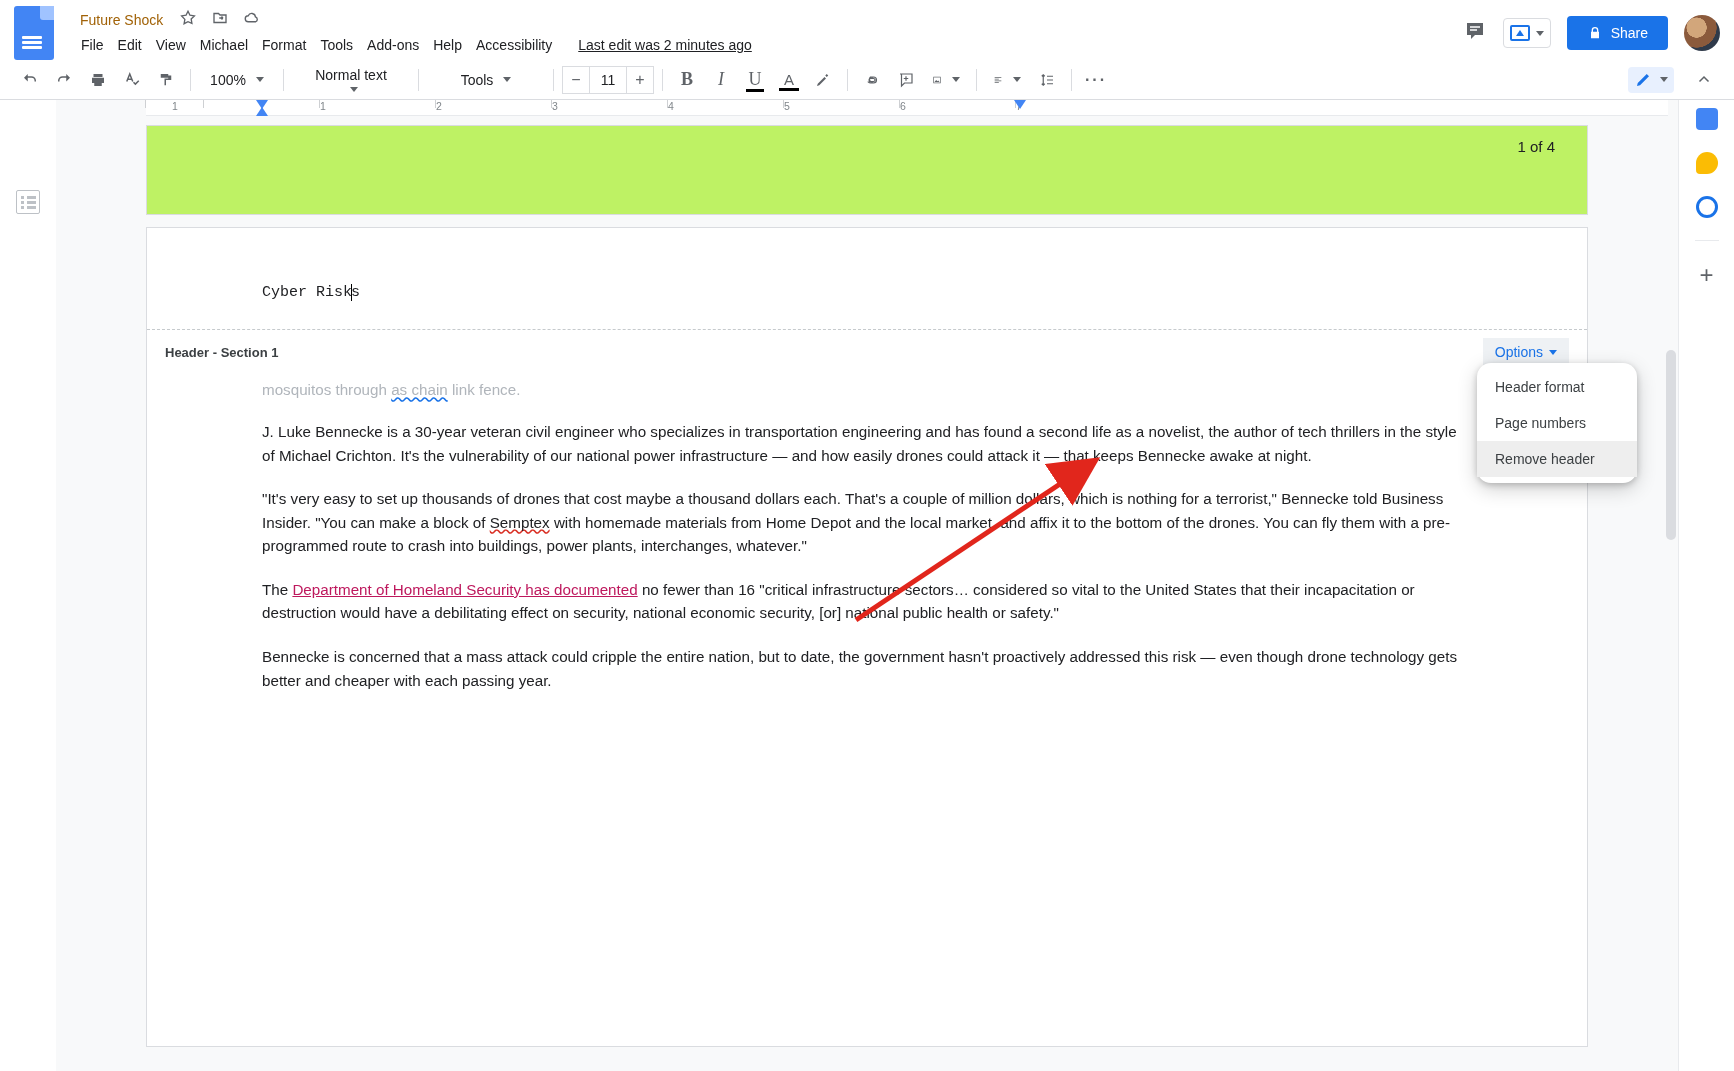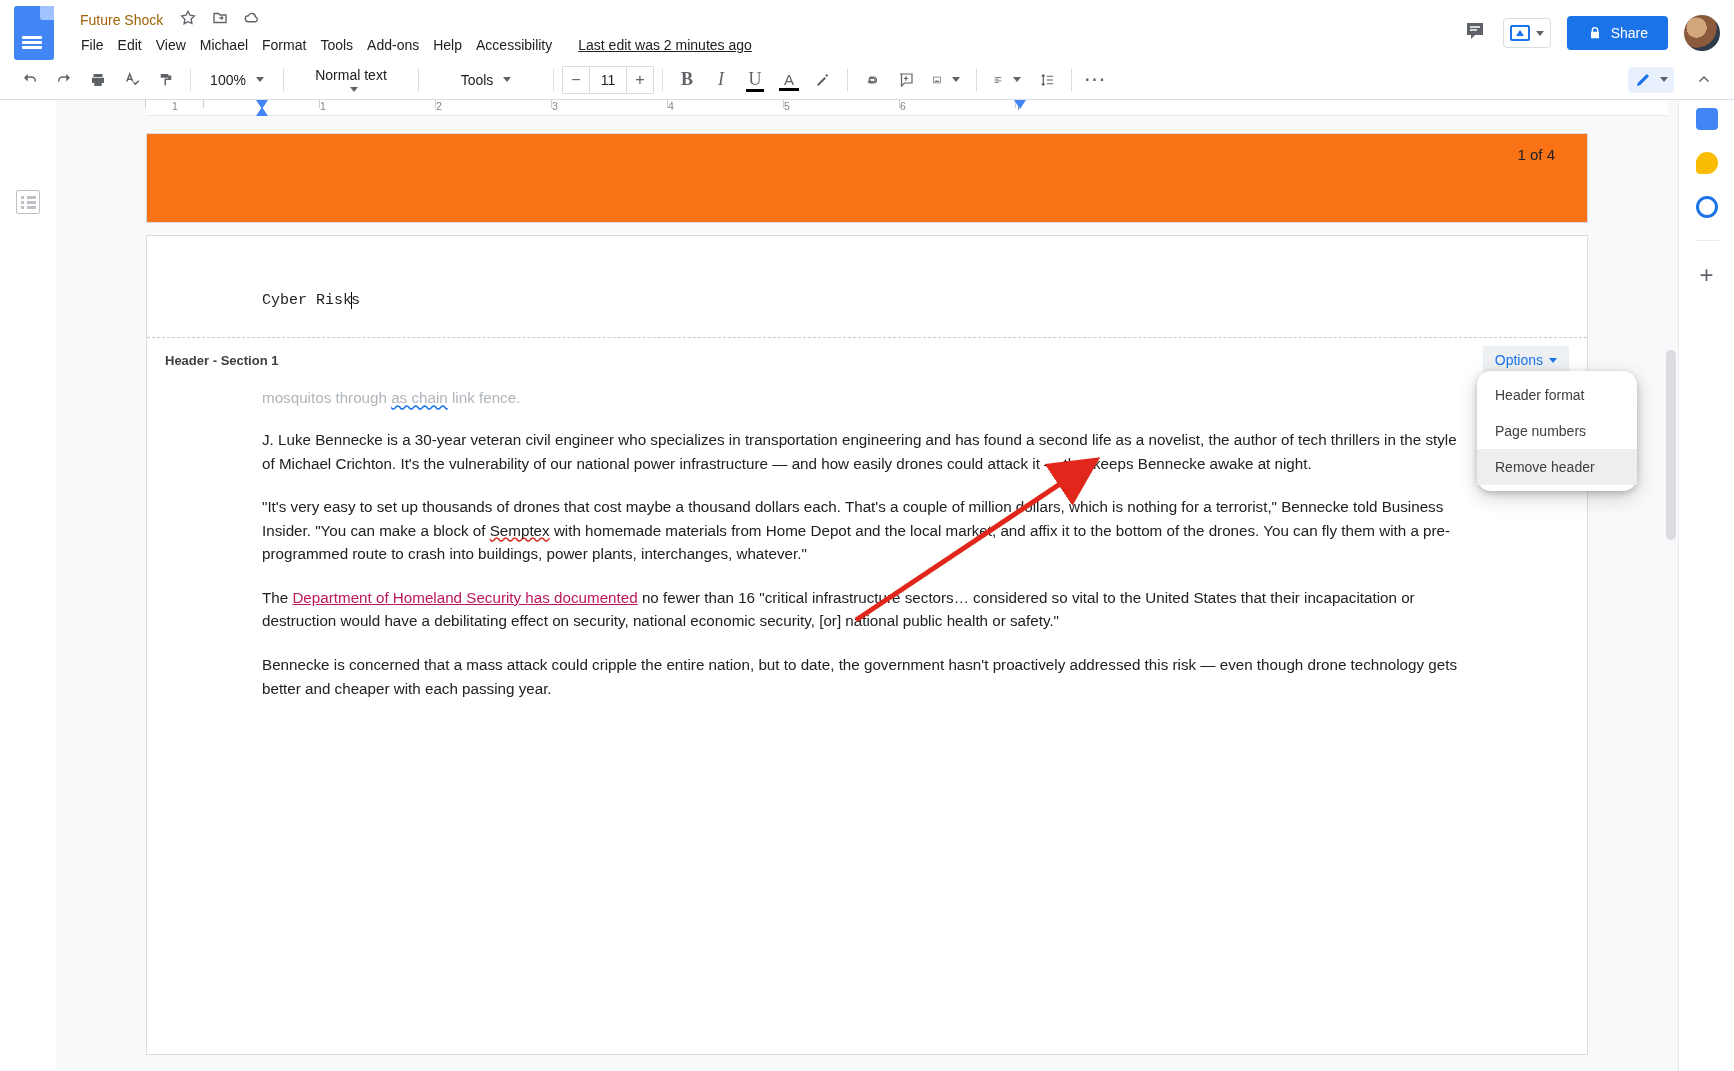--- a/index.html
+++ b/index.html
@@ -56,21 +56,21 @@
 
   .canvas{flex:1;background:#f8f9fa;overflow:hidden;position:relative;}
   .ruler{height:16px;background:#fff;border-bottom:1px solid #e8eaed;position:relative;margin-left:90px;margin-right:10px;}
   .ruler .nums{position:absolute;top:0;left:0;right:0;display:flex;font-size:10.5px;color:#80868b;}
   .ruler .nums span{width:116px;text-align:left;position:relative;}
   .ruler .nums span::before{content:"";position:absolute;left:-1px;top:0;height:8px;width:1px;background:#ced0d3;}
   .ruler .marker-down{position:absolute;top:0;width:0;height:0;border-left:6px solid transparent;border-right:6px solid transparent;border-top:9px solid #4285f4;}
   .ruler .marker-up{position:absolute;bottom:-1px;width:0;height:0;border-left:6px solid transparent;border-right:6px solid transparent;border-bottom:9px solid #4285f4;}
 
   .pages{padding:0 90px;position:relative;}
-  .page-prev{background:#f97316;border:1px solid #dadce0;height:90px;margin-top:17px;position:relative;padding-left:35px;}
+  .page-prev{background:#bef264;border:1px solid #dadce0;height:90px;margin-top:9px;position:relative;padding-left:35px;}
   .page-num{position:absolute;top:12px;right:32px;font-size:15px;color:#202124;}
   .page-curr{background:#fff;border:1px solid #dadce0;margin-top:12px;min-height:820px;position:relative;}
   .header-region{padding:56px 115px 28px 115px;font-size:15px;color:#202124;position:relative;font-family:Liberation Mono, monospace;}
   .cursor-mark{display:inline-block;width:1px;height:17px;background:#000;vertical-align:middle;margin:0 -1px;}
   .header-sep{border-top:1px dashed #c6cacd;display:flex;align-items:center;justify-content:space-between;padding:8px 18px;font-size:13px;color:#5f6368;position:relative;}
   .header-sep b{color:#3c4043;font-weight:bold;}
   .options-btn{color:#1a73e8;background:#eef1f4;padding:6px 12px;border-radius:0;display:flex;align-items:center;gap:6px;cursor:pointer;font-size:14px;}
   .options-btn .cd{border-left:4px solid transparent;border-right:4px solid transparent;border-top:5px solid #1a73e8;}
 
   .body-text{padding:6px 115px;font-size:15.2px;line-height:1.55;color:#202124;}

